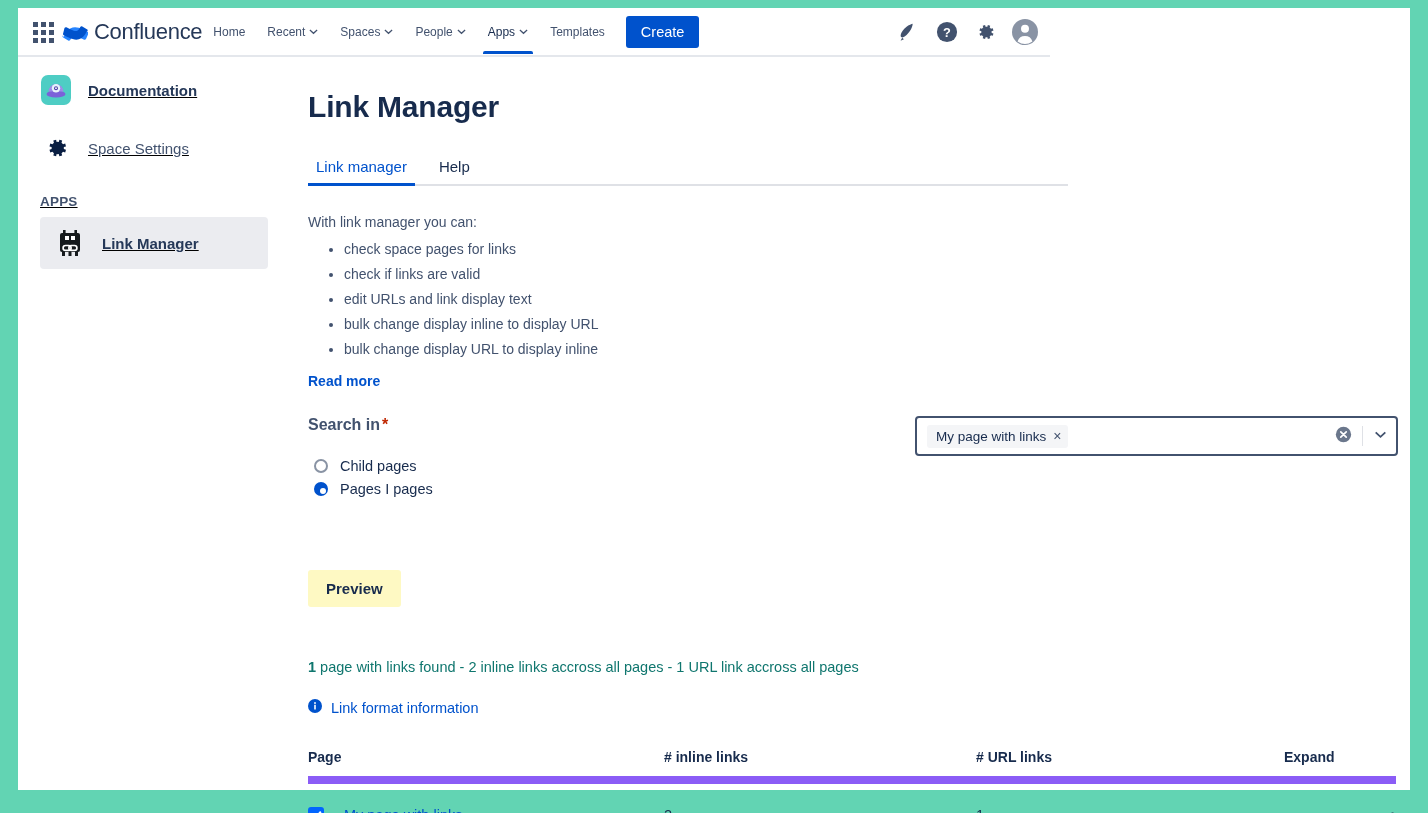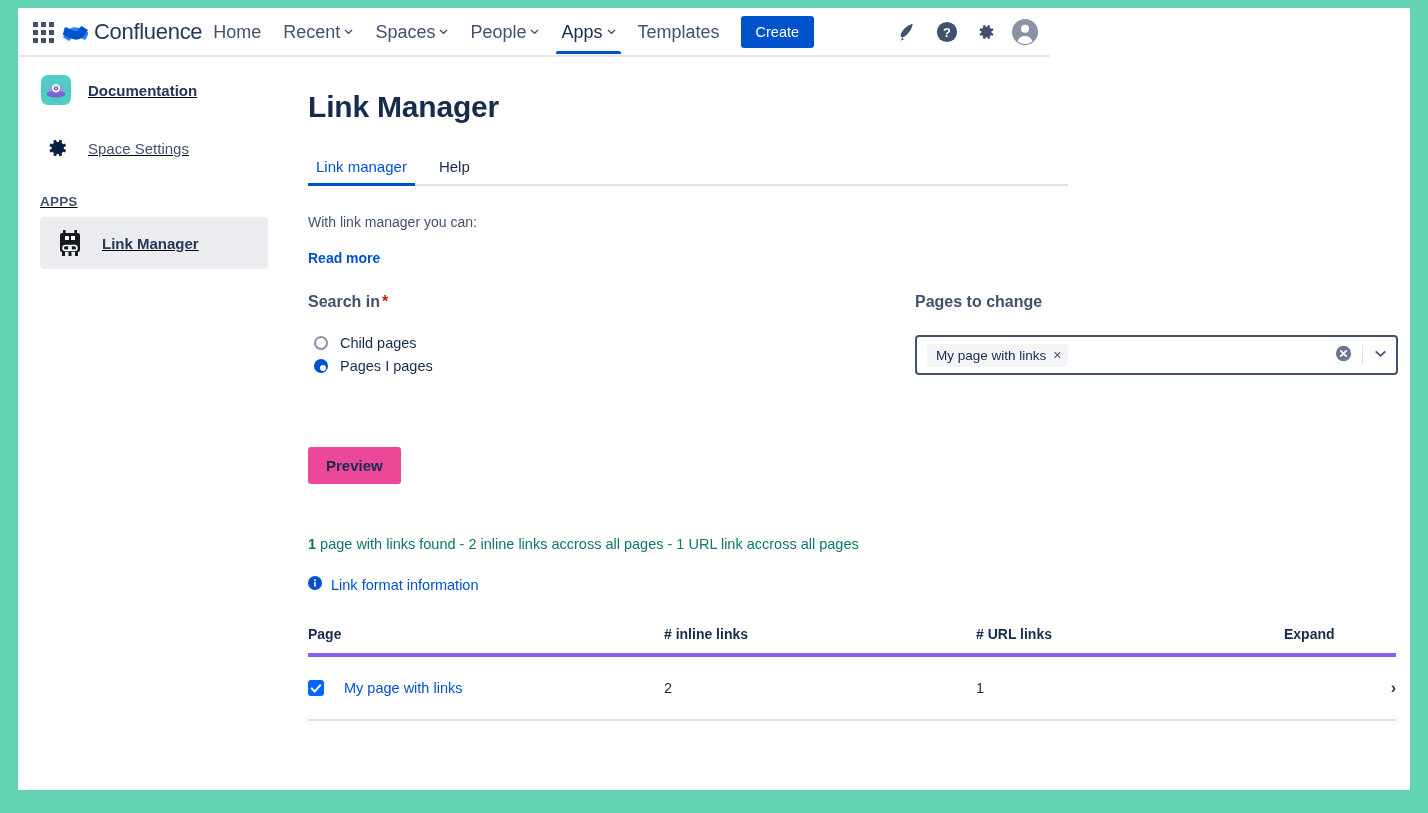--- a/index.html
+++ b/index.html
@@ -38,21 +38,21 @@
   }
   .app-switcher i { background: #42526e; display: block; width: 5px; height: 5px; }
   .brand { display: flex; align-items: center; gap: 6px; cursor: pointer; }
   .brand-logo { width: 26px; height: 26px; flex: none; }
   .brand-text {
     font-size: 22px; color: #253858; letter-spacing: -0.3px;
   }
   .nav-item {
     display: flex; align-items: center; gap: 4px;
     height: 44px; padding: 0 11px;
-    font-size: 18px; color: #42526e; cursor: pointer;
+    font-size: 12px; color: #42526e; cursor: pointer;
     position: relative;
   }
   .nav-item.active { color: #172b4d; }
   .nav-item.active::after {
     content: ""; position: absolute; left: 6px; right: 6px; bottom: 0;
     height: 3px; background: #0052cc; border-radius: 2px 2px 0 0;
   }
   .chev { width: 9px; height: 9px; position: relative; top: -1px; }
   .create-btn {
     margin-left: 10px;
@@ -110,21 +110,21 @@
   .tab.active::after {
     content: ""; position: absolute; left: 0; right: 0; bottom: -2px;
     height: 3px; background: #0052cc;
   }
 
   .intro { margin-top: 28px; font-size: 14px; color: #42526e; }
   ul.feature-list { margin: 10px 0 0 0; padding-left: 36px; }
   ul.feature-list li { font-size: 14px; color: #42526e; margin-bottom: 6px; line-height: 1.35; }
   ul.feature-list li::marker { color: #42526e; }
   .read-more {
-    display: inline-block; margin-top: 20px;
+    display: inline-block; margin-top: 9px;
     font-size: 14px; color: #0052cc; font-weight: bold; cursor: pointer;
   }
 
   .form-area { margin-top: 26px; position: relative; height: 110px; }
   .field-label {
     font-size: 16px; font-weight: bold; color: #42526e; margin-bottom: 24px;
   }
   .req { color: #bf2600; margin-left: 2px; }
   .radios { margin-left: 6px; }
   .radio-row { display: flex; align-items: center; gap: 12px; margin-bottom: 7px; cursor: pointer; }
@@ -150,38 +150,38 @@
   .chip {
     display: inline-flex; align-items: center; gap: 7px;
     background: #f4f5f7; border-radius: 3px;
     padding: 4px 7px 4px 9px; font-size: 13.5px; color: #172b4d;
   }
   .chip-x { color: #42526e; font-size: 14px; cursor: pointer; line-height: 1; }
   .select-actions { margin-left: auto; display: flex; align-items: center; gap: 10px; }
   .sel-divider { width: 1px; height: 20px; background: #dfe1e6; }
 
   .preview-btn {
-    margin-top: 44px; background: #ec4899; color: #172b4d;
+    margin-top: 44px; background: #fef9c3; color: #172b4d;
     border: none; border-radius: 3px; font-size: 15px; font-weight: bold;
     font-family: inherit; padding: 10px 18px; cursor: pointer;
   }
 
   .result-line { margin-top: 52px; font-size: 14.5px; color: #0f766e; }
   .result-line b { font-weight: bold; }
   .link-format {
     margin-top: 24px; display: inline-flex; align-items: center; gap: 9px;
     font-size: 14.5px; color: #0052cc; cursor: pointer;
   }
 
   table.results {
     margin-top: 32px; width: 1088px; border-collapse: collapse;
   }
   table.results th {
     text-align: left; font-size: 14px; font-weight: bold; color: #172b4d;
-    padding: 0 0 11px 0; border-bottom: 4px solid #8b5cf6; margin-top: 48px;
+    padding: 0 0 11px 0; border-bottom: 8px solid #8b5cf6; margin-top: 48px;
   }
   table.results td {
     font-size: 14.5px; color: #172b4d; padding: 22px 0;
     border-bottom: 2px solid #dfe1e6;
   }
   .cell-page { display: flex; align-items: center; gap: 20px; }
   .chkbox {
     width: 16px; height: 16px; border-radius: 3px; background: #0065ff;
     flex: none; position: relative;
   }
@@ -347,20 +347,27 @@
       <div class="tab active">
         <span>Link manager</span>
       </div>
       <div class="tab">
         <span>Help</span>
       </div>
     </div>
 
     <div class="intro">With link manager you can:</div>
 
+    <ul class="feature-list">
+      <li>check space pages for links</li>
+      <li>check if links are valid</li>
+      <li>edit URLs and link display text</li>
+      <li>bulk change display inline to display URL</li>
+      <li>bulk change display URL to display inline</li>
+    </ul>
 
     <span class="read-more">Read more</span>
 
     <div class="form-area">
 
       <div>
         <div class="field-label">
           <span>Search in</span><span class="req">*</span>
         </div>
         <div class="radios">
@@ -369,21 +376,20 @@
             <span class="radio-label">Child pages</span>
           </div>
           <div class="radio-row">
             <span class="radio checked"></span>
             <span class="radio-label">Pages I pages</span>
           </div>
         </div>
       </div>
 
       <div class="pages-to-change">
-        <div class="field-label">Pages to change</div>
         <div class="select-box">
           <span class="chip">
             <span>My page with links</span>
             <span class="chip-x">×</span>
           </span>
           <span class="select-actions">
             <span>
               <svg width="17" height="17" viewBox="0 0 20 20">
                   <circle cx="10" cy="10" r="9" fill="#6b778c"></circle>
                   <path d="M6.8 6.8l6.4 6.4M13.2 6.8l-6.4 6.4" stroke="#fff" stroke-width="2" stroke-linecap="round"></path>

